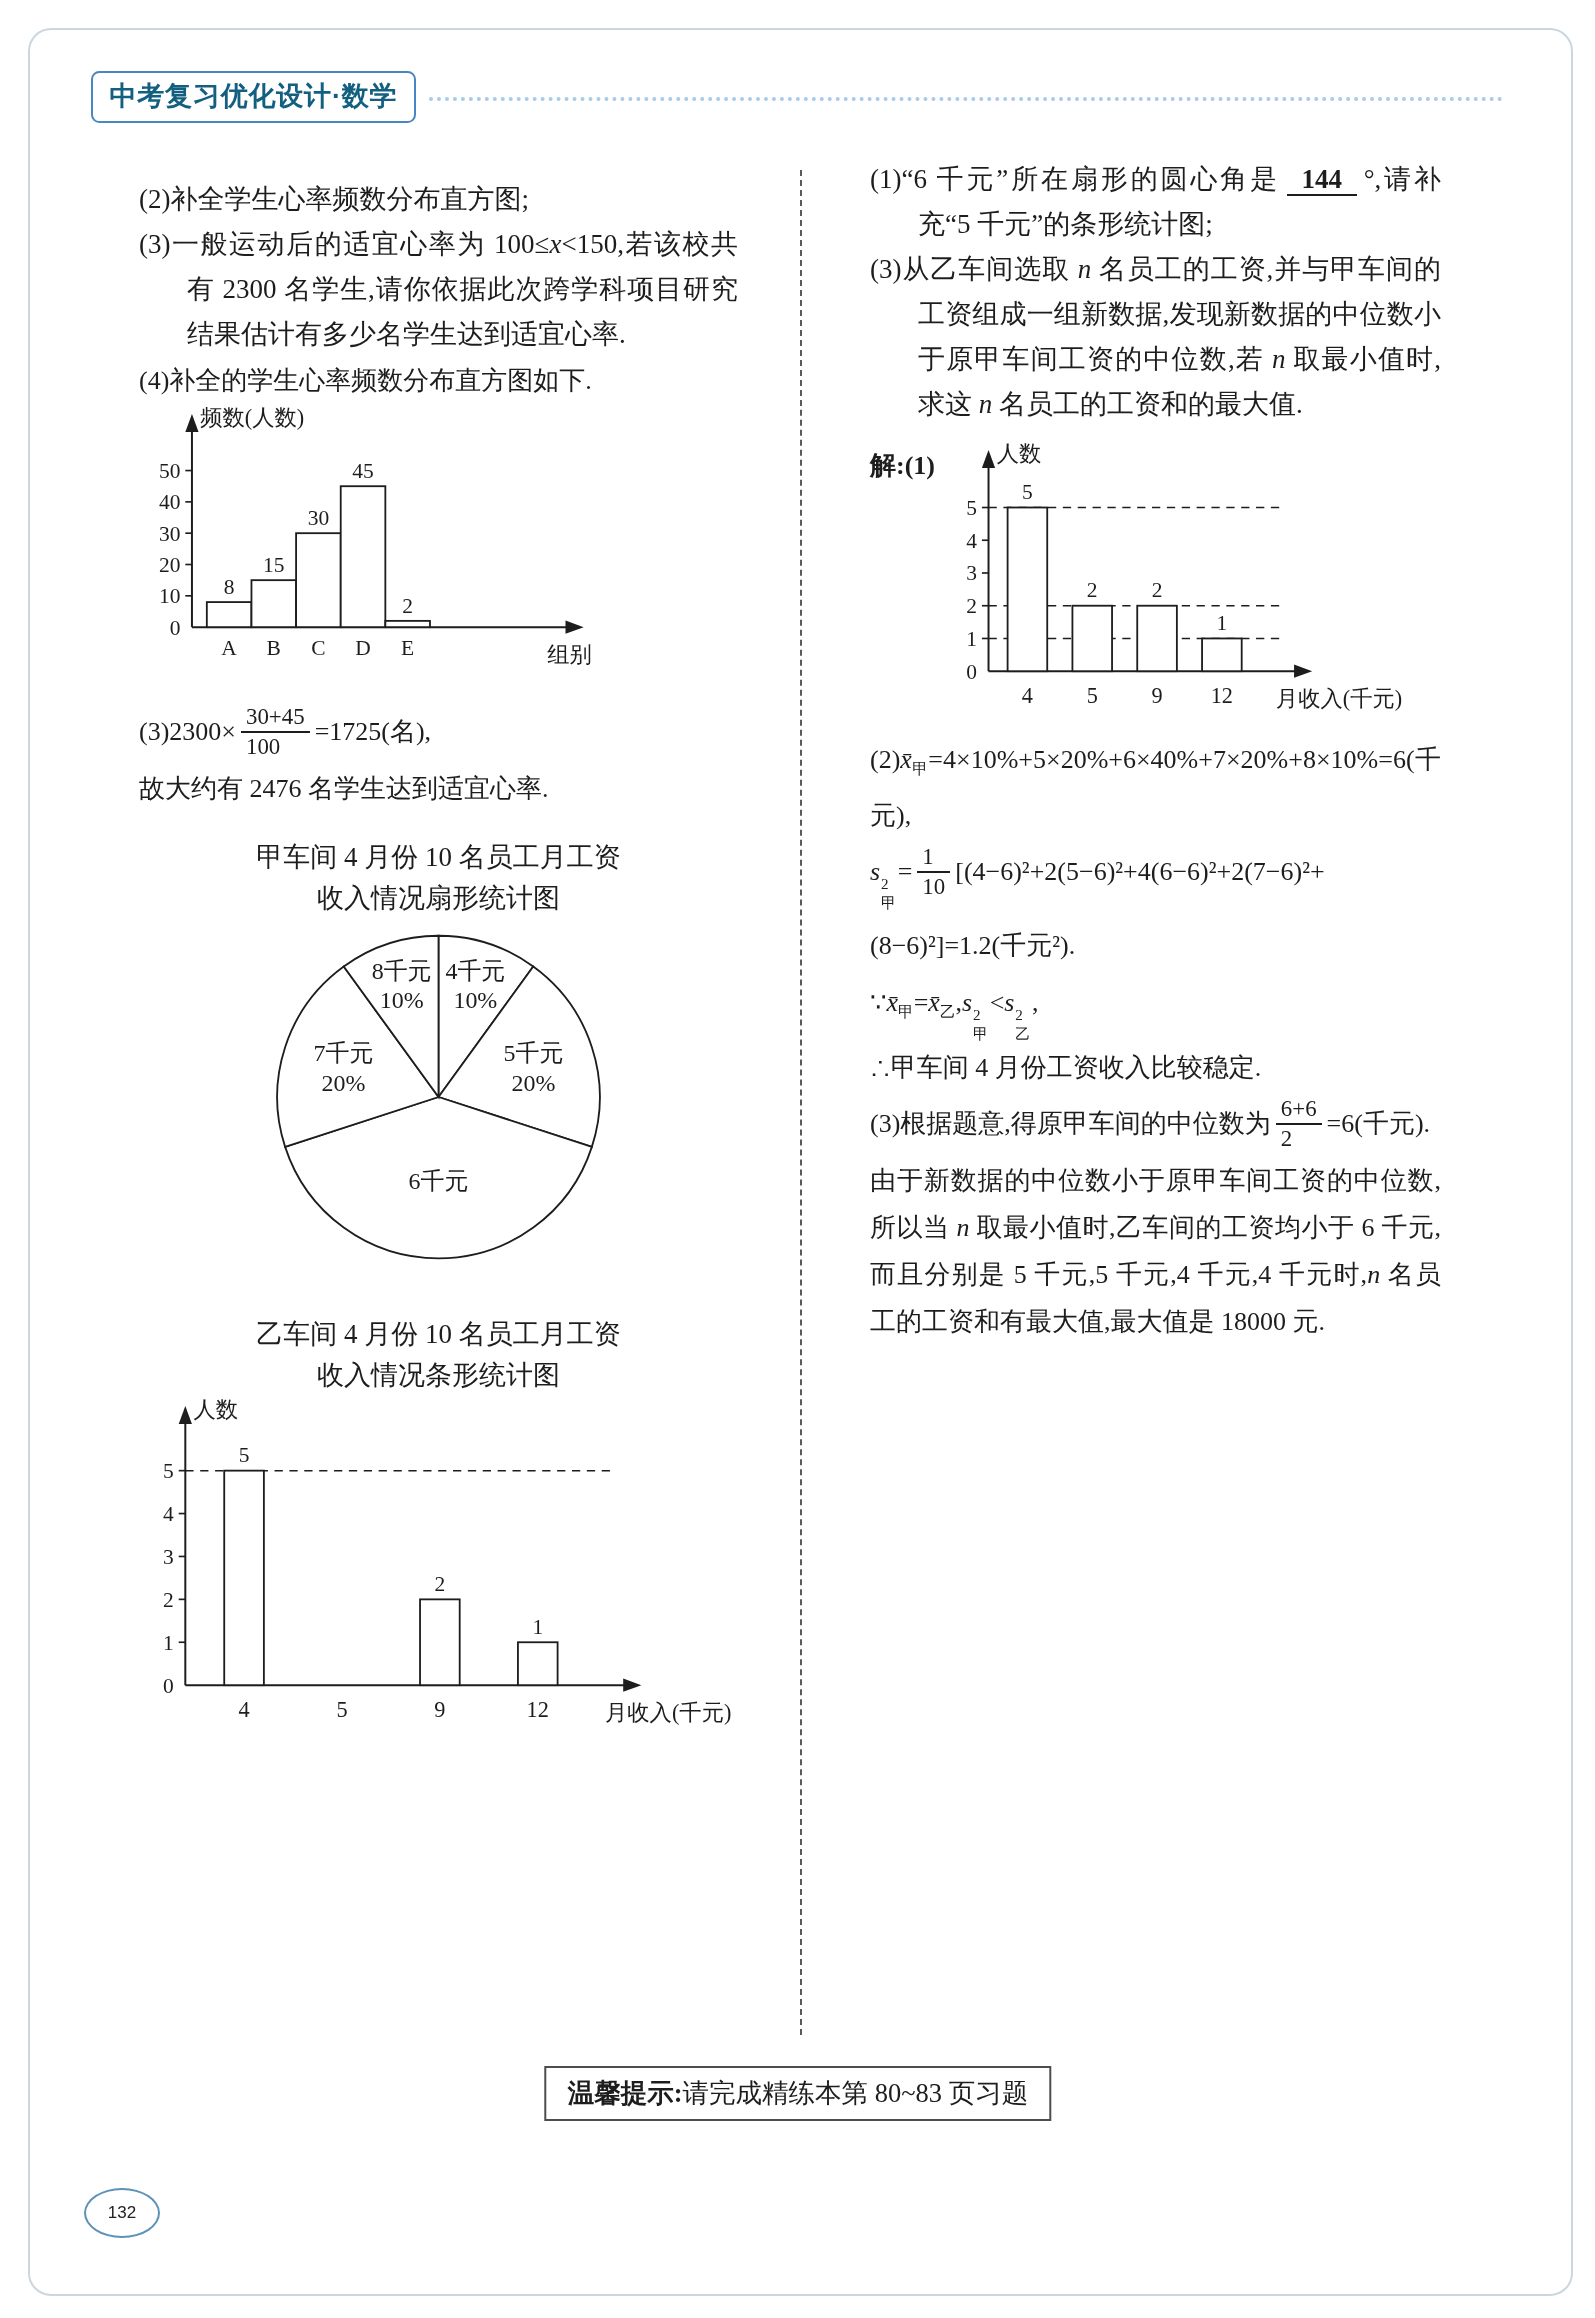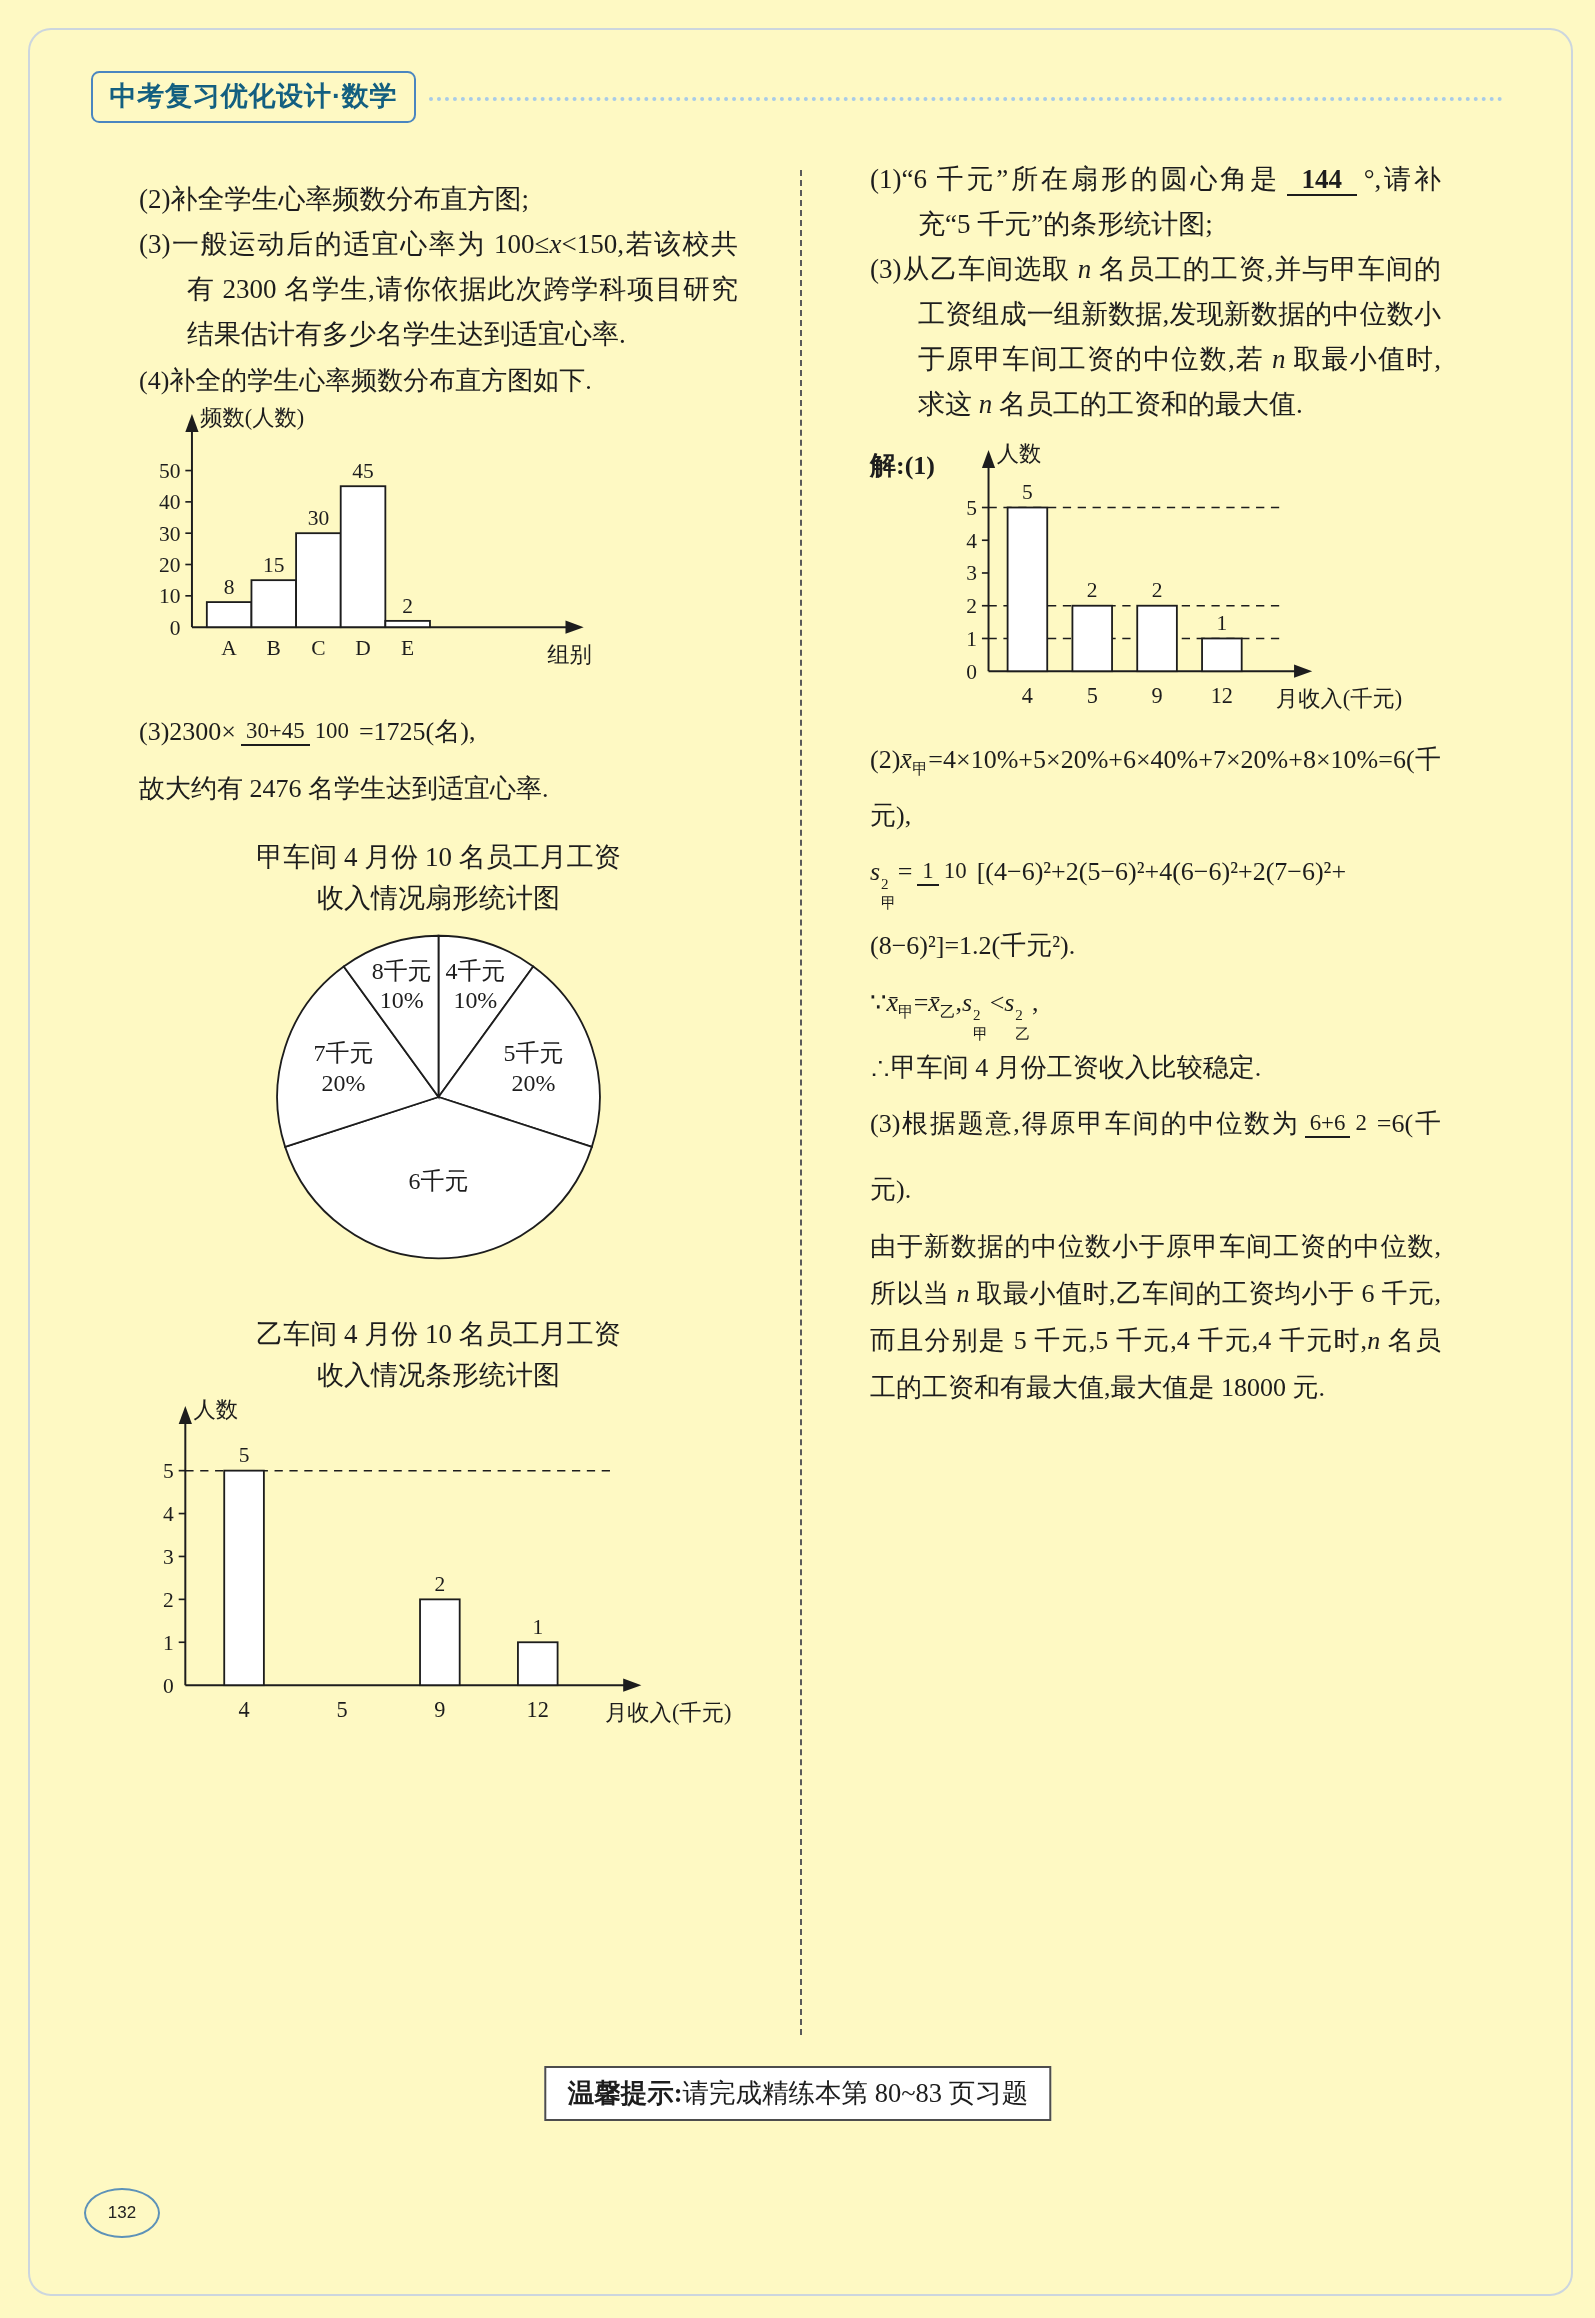--- a/index.html
+++ b/index.html
@@ -1,17 +1,17 @@
 <!DOCTYPE html>
 <html style="font-size:13.2px"><head>
 <meta charset="utf-8">
 <style>
   *{margin:0;padding:0;box-sizing:border-box;}
   html,body{background:#e9e9e9;}
-  .sheet{position:relative;width:1596px;height:2319px;background:#fef9c3;font-family:"Liberation Serif",serif;color:#1d1d1d;overflow:hidden;}
+  .sheet{position:relative;width:1596px;height:2319px;background:#ffffff;font-family:"Liberation Serif",serif;color:#1d1d1d;overflow:hidden;}
   .frame{position:absolute;left:28px;top:28px;right:23px;bottom:23px;border:2.5px solid #ccd6de;border-radius:23px;pointer-events:none;}
   .header{position:absolute;left:91px;top:71px;right:93px;display:flex;align-items:center;gap:13.2px;}
   .badge{border:2.5px solid #4a86c0;border-radius:8.3px;padding:5px 16.5px 6.6px;color:#135f80;font-weight:bold;font-size:27px;font-family:"Liberation Sans",sans-serif;letter-spacing:0.8px;white-space:nowrap;}
   .header-dots{flex:1;height:0;border-top:4.1px dotted #a8cbe8;margin-top:5px;}
   .divider{position:absolute;left:800px;top:170px;height:1865px;border-left:2.1px dashed #5a5a5a;}
   .col{position:absolute;font-size:27px;line-height:45px;text-align:justify;}
   .col-left{left:139px;top:157px;width:599px;margin-top:20px;}
   .col-right{left:870px;top:157px;width:571px;}
   .hang{padding-left:48px;text-indent:-48px;}
   .ans,.sol{font-size:26px;line-height:47px;}
@@ -25,21 +25,21 @@
   .chart-pie{margin:8.3px 0 0 0;text-align:center;}
   .chart-barb{margin:11.6px 0 0 18px;}
   .sol-row{display:flex;align-items:flex-start;gap:6.6px;margin:13.2px 0 6.6px;}
   .sol-label{font-size:26px;line-height:45px;white-space:nowrap;font-weight:bold;padding-top:3.3px;}
   .tip{position:absolute;top:2066px;left:50%;transform:translateX(-50%);border:2.1px solid #4d4d4d;padding:6.6px 21.5px 8.3px;font-size:26.5px;white-space:nowrap;background:#fff;}
   .tip b{font-weight:bold;font-family:Liberation Serif, serif;}
   .pagenum{position:absolute;left:84px;top:2188px;width:76px;height:50px;border:2.5px solid #5d92b8;border-radius:50%;display:flex;align-items:center;justify-content:center;font-size:17px;font-family:Liberation Sans, sans-serif;color:#222;}
   
   .v{font-style:italic;}
   .ans-u{font-weight:bold;border-bottom:2.5px solid #1d1d1d;padding:0 15px;margin:0 6.6px;}
-  .frac{display:inline-flex;vertical-align:middle;text-align:left;line-height:1.2;font-size:0.88em;margin:0 5px;position:relative;top:-2.5px;}
+  .frac{display:inline-flex;flex-direction:column;vertical-align:middle;text-align:left;line-height:1.2;font-size:0.88em;margin:0 5px;position:relative;top:-2.5px;}
   .frac .fr-n{border-bottom:2.1px solid #1d1d1d;padding:0 5px;}
   .frac .fr-d{padding:0 5px;}
   .mvar .msub{font-size:0.6em;}
   .supsub{display:inline-flex;flex-direction:column;font-size:0.58em;line-height:1.25;vertical-align:-0.62em;margin:0 1.7px 0 0.8px;text-align:left;}
   svg text{fill:#1d1d1d;font-family:"Liberation Serif",serif;}
 </style>
 </head>
 <body>
 
 <div class="sheet">

